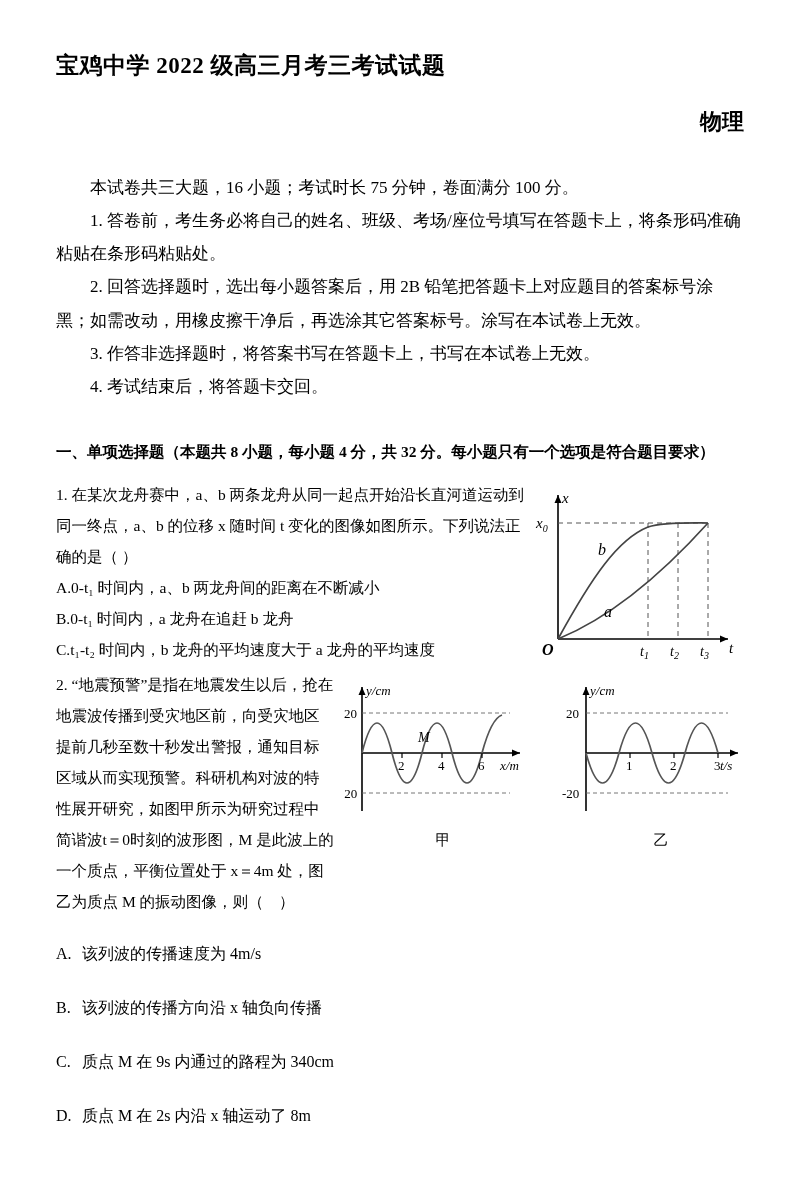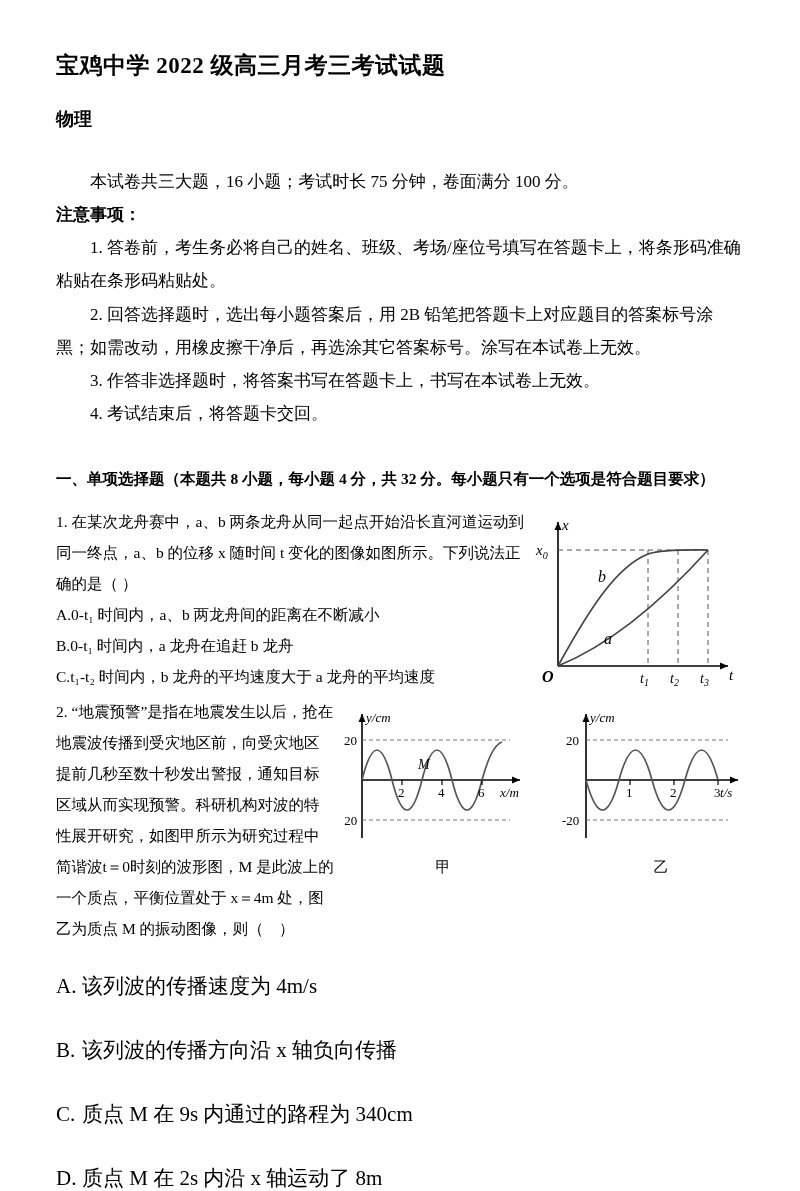--- a/index.html
+++ b/index.html
@@ -21,22 +21,22 @@
   }
   .doc-title {
     text-align: left;
     font-size: 23px;
     font-weight: bold;
     letter-spacing: 0.5px;
     margin-top: 14px;
     margin-bottom: 0;
   }
   .doc-subject {
-    text-align: left;
-    font-size: 18px;
+    text-align: right;
+    font-size: 22px;
     font-weight: bold;
     margin-top: 26px;
   }
   .intro {
     margin-top: 34px;
     font-size: 17px;
     line-height: 1.95;
   }
   .intro .indent1 { text-indent: 2em; display: block; }
   .intro .bold { font-weight: bold; display: block; }
@@ -74,38 +74,37 @@
   .fig-cap {
     text-align: center;
     font-size: 15px;
     margin-top: 2px;
   }
   .fig-col { width: 198px; }
   #q2-text { overflow: hidden; }
 
   .opts { margin-top: 4px; }
   .opt-row {
-    font-size: 21px;
+    font-size: 16px;
     line-height: 2.05;
     padding-left: 0;
     margin-top: 21px;
   }
   .opt-label { display: inline-block; width: 26px; }
 </style>
 </head>
 <body>
 
 <div class="page">
 
   <div class="doc-title">宝鸡中学 2022 级高三月考三考试试题</div>
   <div class="doc-subject">物理</div>
 
   <div class="intro">
     <span class="indent1">本试卷共三大题，16 小题；考试时长 75 分钟，卷面满分 100 分。</span>
-    <span class="bold">注意事项：</span>
     <span class="indent1">1. 答卷前，考生务必将自己的姓名、班级、考场/座位号填写在答题卡上，将条形码准确粘贴在条形码粘贴处。</span>
     <span class="indent1">2. 回答选择题时，选出每小题答案后，用 2B 铅笔把答题卡上对应题目的答案标号涂黑；如需改动，用橡皮擦干净后，再选涂其它答案标号。涂写在本试卷上无效。</span>
     <span class="indent1">3. 作答非选择题时，将答案书写在答题卡上，书写在本试卷上无效。</span>
     <span class="indent1">4. 考试结束后，将答题卡交回。</span>
   </div>
 
   <div class="section-head">一、单项选择题（本题共 8 小题，每小题 4 分，共 32 分。每小题只有一个选项是符合题目要求）</div>
 
   <div id="q1-wrap" class="clearfix">
 

